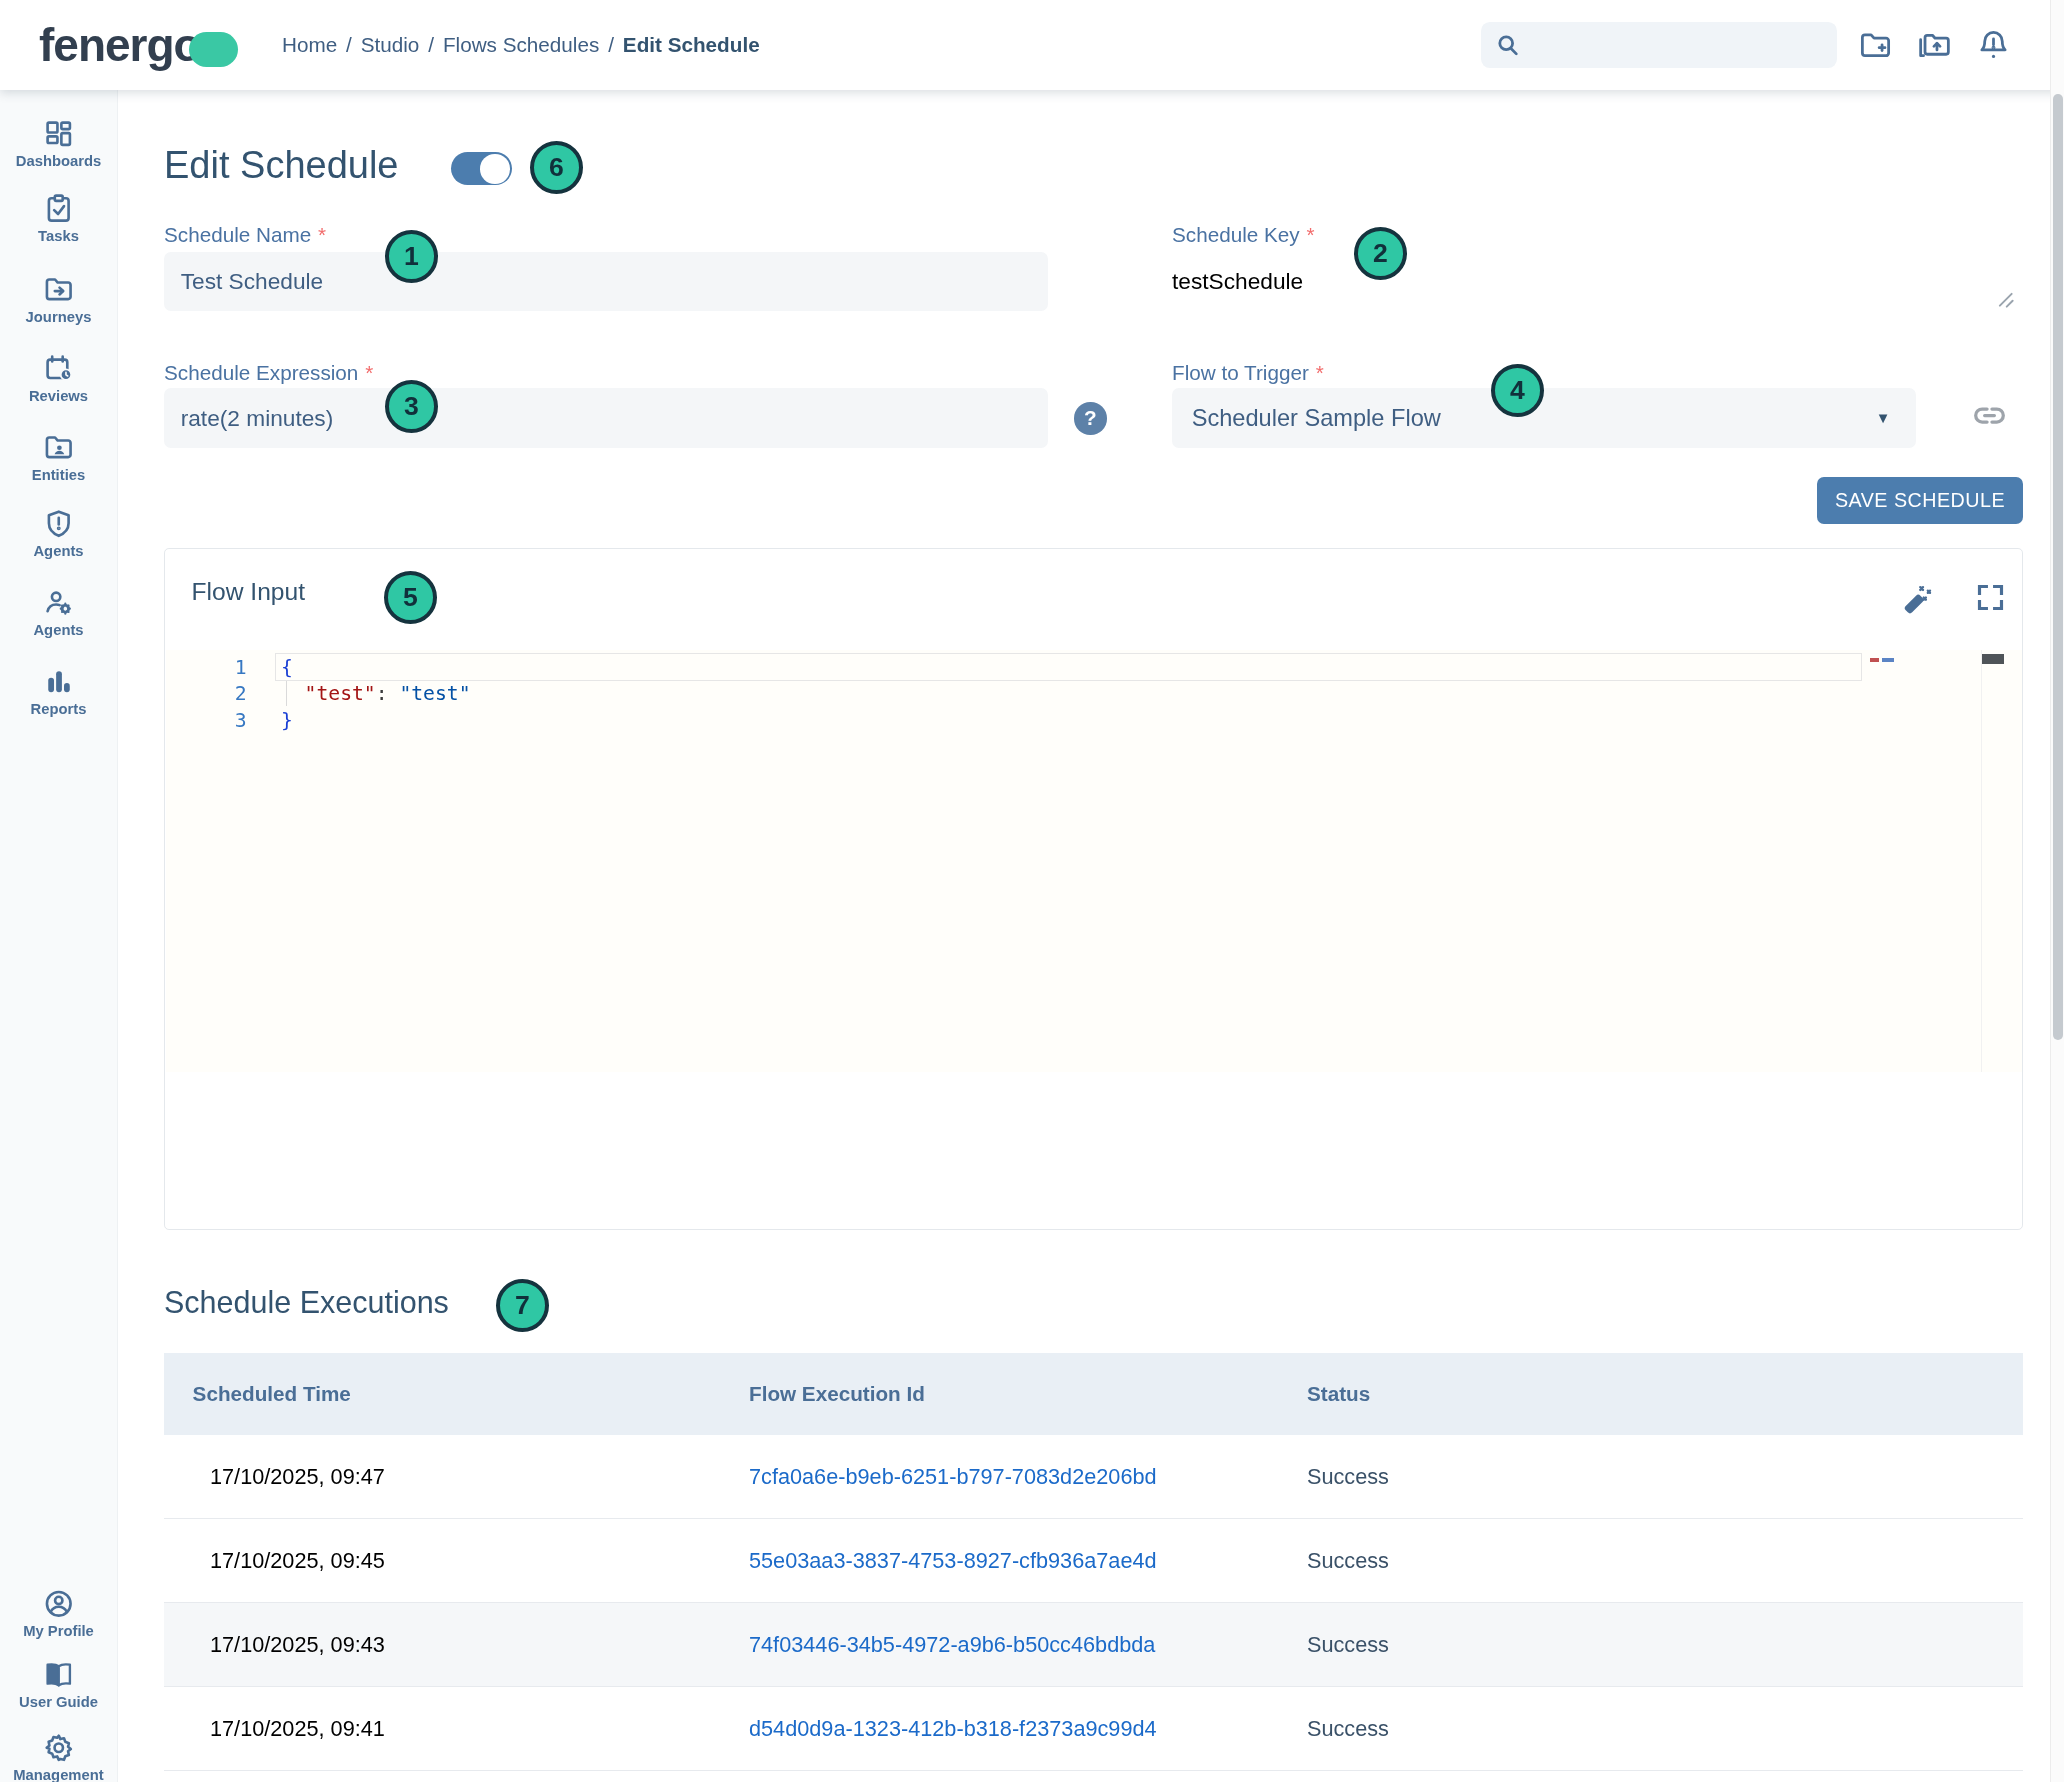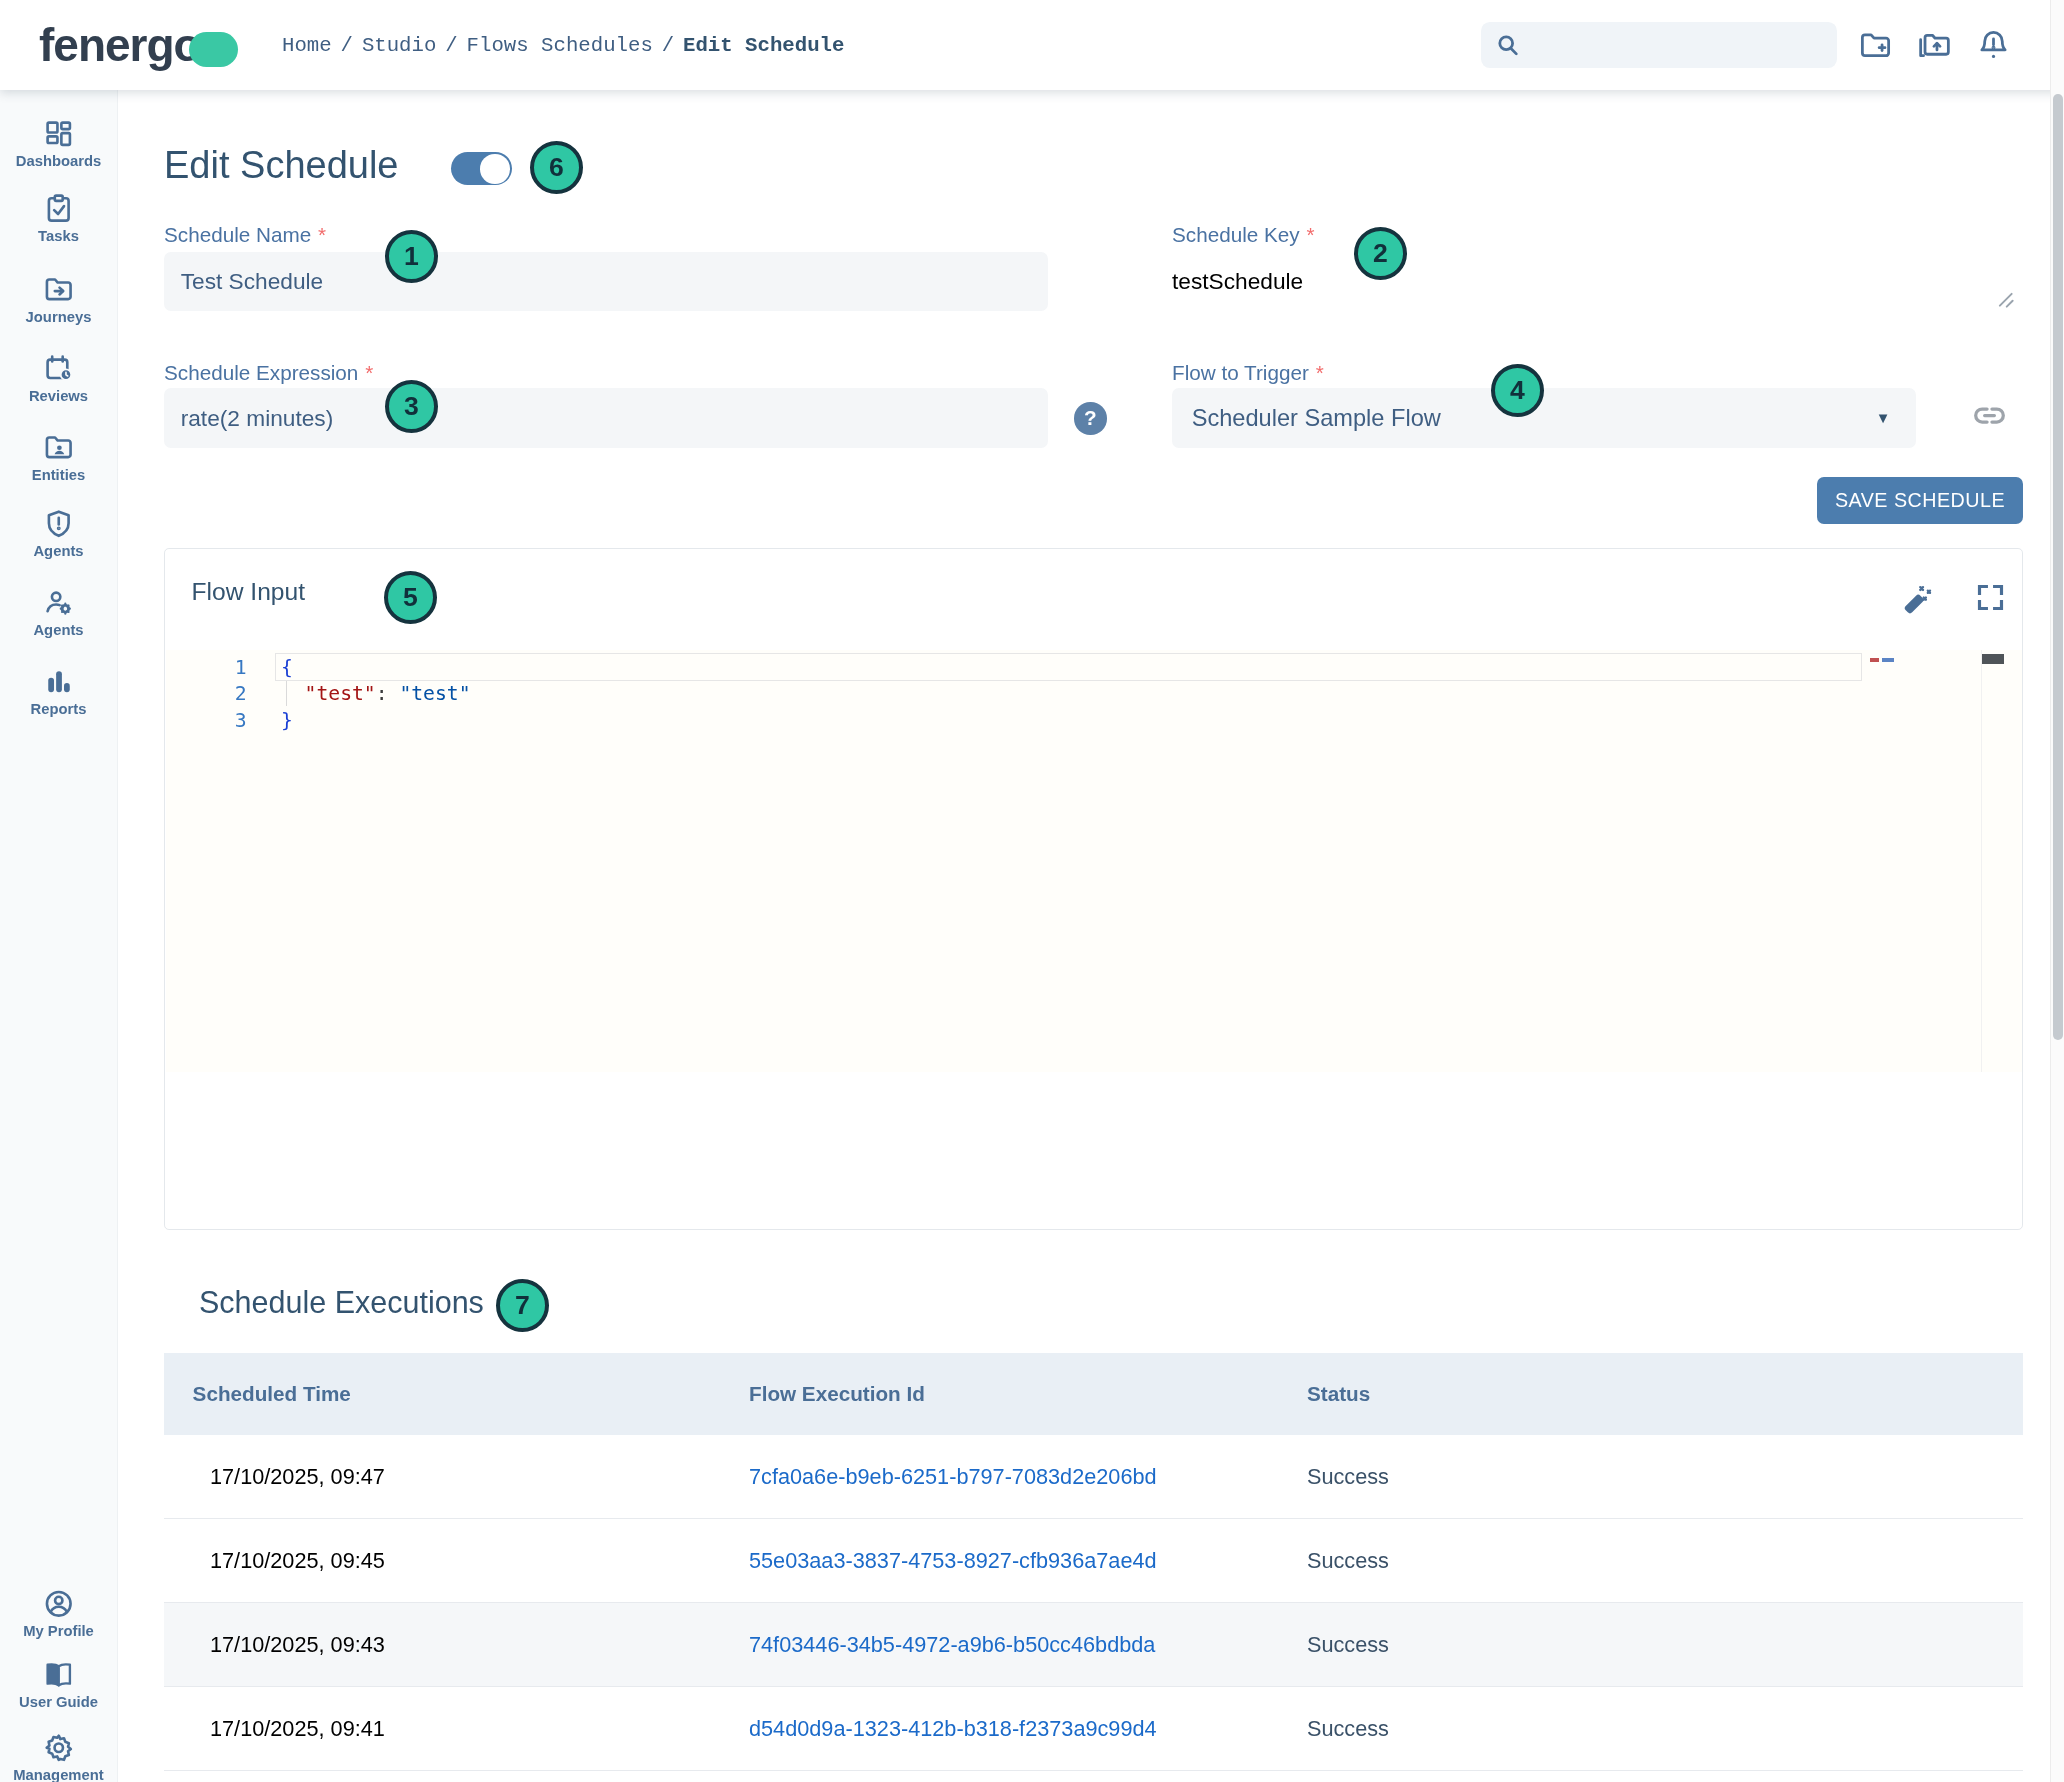--- a/index.html
+++ b/index.html
@@ -9,21 +9,21 @@
     font-family:"Liberation Sans", sans-serif;
     color:#33536F;
   }
   
   .header{position:absolute;left:0;top:0;width:2065px;height:90px;background:#fff;
     box-shadow:0 3px 9.9px rgba(50,70,90,.18);z-index:30;}
   .logo{position:absolute;left:39px;top:0;height:90px;display:flex;align-items:center;cursor:pointer;}
   .logo-text{font-size:46px;font-weight:bold;color:#323F4F;letter-spacing:-1px;}
   .logo-pill{display:inline-block;width:49px;height:35px;border-radius:17.7px;background:#3AC8A4;margin-left:-11.8px;margin-top:9.9px;}
   .breadcrumb{position:absolute;left:282px;top:0;height:90px;display:flex;align-items:center;gap:8.9px;
-    font-size:20.7px;color:#3F5E82;font-family:Liberation Mono, monospace;}
+    font-size:20.7px;color:#3F5E82;}
   .bc-link{cursor:pointer;}
   .bc-current{font-weight:bold;color:#33536F;}
   .search-box{position:absolute;left:1481px;top:21.7px;width:356px;height:46px;background:#F0F4F8;border-radius:8.9px;
     display:flex;align-items:center;padding-left:13.8px;box-sizing:border-box;}
   .search-box input{border:none;background:transparent;outline:none;font-size:19.7px;width:276px;margin-left:9.9px;
     font-family:"Liberation Sans",sans-serif;color:#3F5E82;}
   .hicon{position:absolute;top:27.6px;width:35px;height:35px;cursor:pointer;}
   
   .sidebar{position:absolute;left:0;top:90px;width:117px;height:1693px;background:#F8FAFB;border-right:1px solid #EEF1F3;z-index:20;}
   .nav-item{position:absolute;left:0;width:117px;display:flex;flex-direction:column;align-items:center;cursor:pointer;}
@@ -61,21 +61,21 @@
   .tok-brace{color:#1A3FD4;}
   .tok-key{color:#A31515;}
   .tok-punc{color:#3B3B3B;margin-right:11.8px;}
   .tok-str{color:#0451A5;}
   .indent-guide{position:absolute;left:120px;top:30.5px;width:1px;height:25.6px;background:#DADADA;}
   .minimap-line{position:absolute;left:1815px;top:0;width:1px;height:422px;background:#F1F1F1;}
   .mm-mark-red{position:absolute;left:1704px;top:7.9px;width:8.9px;height:3.9px;background:#C05050;}
   .mm-mark-blue{position:absolute;left:1716px;top:7.9px;width:11.8px;height:3.9px;background:#5B84C4;}
   .mm-slider{position:absolute;left:1816px;top:3.9px;width:21.7px;height:9.9px;background:#4F5458;cursor:grab;}
   
-  .exec-heading{position:absolute;left:164px;top:1285px;font-size:30.5px;font-weight:500;color:#33536F;margin-left:35px;}
+  .exec-heading{position:absolute;left:164px;top:1285px;font-size:30.5px;font-weight:500;color:#33536F;}
   .table{position:absolute;left:164px;top:1353px;width:1859px;}
   .thead{height:82px;background:#E9EFF5;position:relative;}
   .th{position:absolute;top:0;height:82px;display:flex;align-items:center;font-size:20.7px;font-weight:bold;color:#4A6E96;}
   .trow{height:83px;border-bottom:1px solid #E7EAEE;position:relative;background:#fff;}
   .trow.alt{background:#F5F7F9;}
   .td{position:absolute;top:0;height:83px;display:flex;align-items:center;font-size:21.7px;}
   .td.time{left:46px;color:#000000;text-align:right;}
   .td.flowid{left:585px;color:#1B6AC9;cursor:pointer;}
   .td.status{left:1143px;color:#3A5168;}
   .col1{left:28.6px;} .col2{left:585px;} .col3{left:1143px;}

